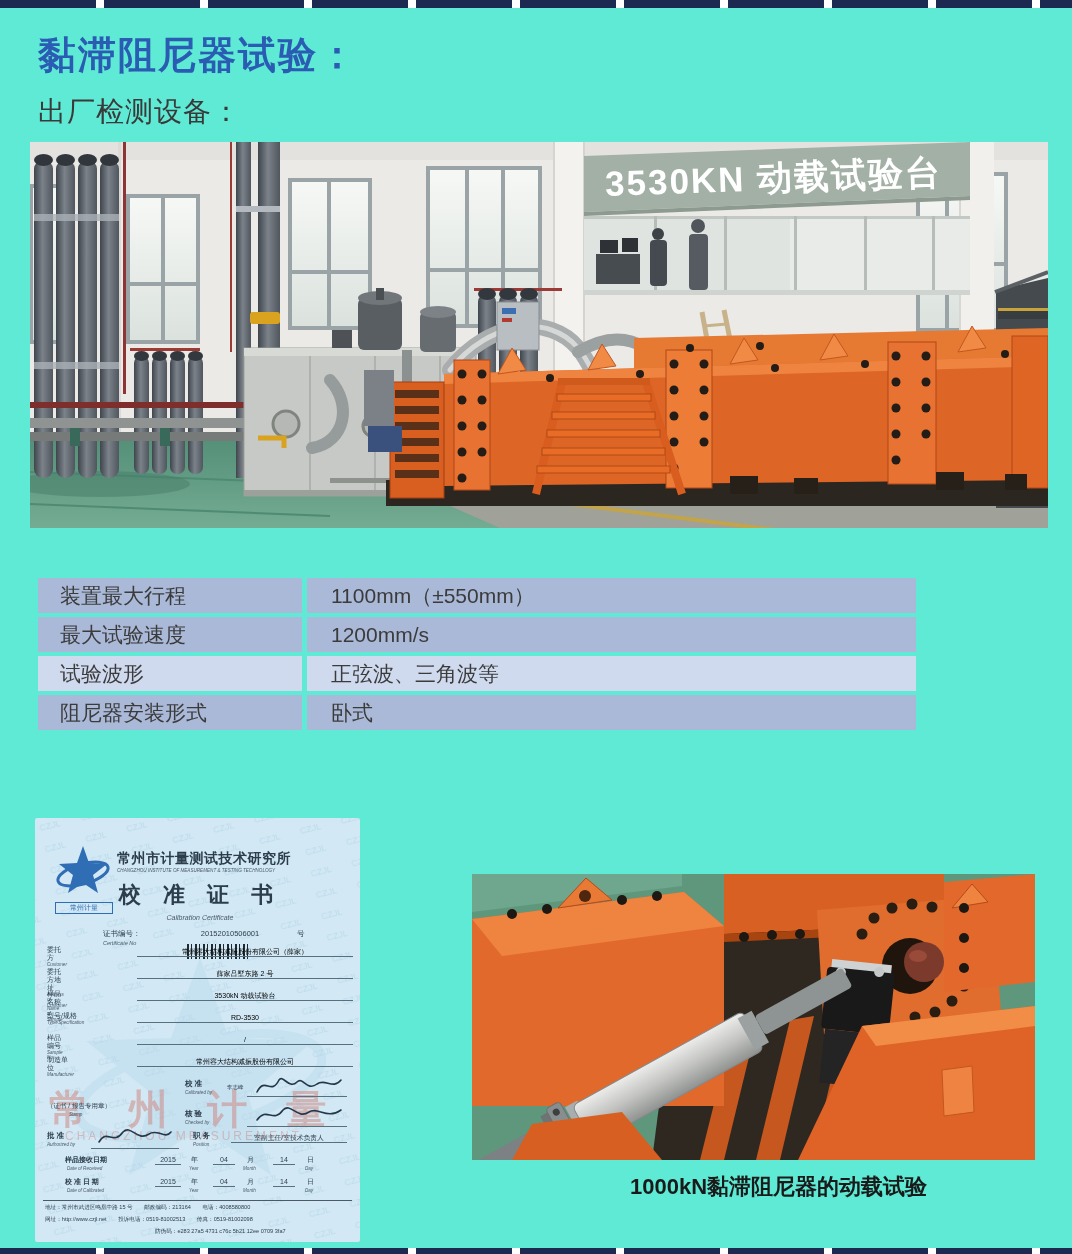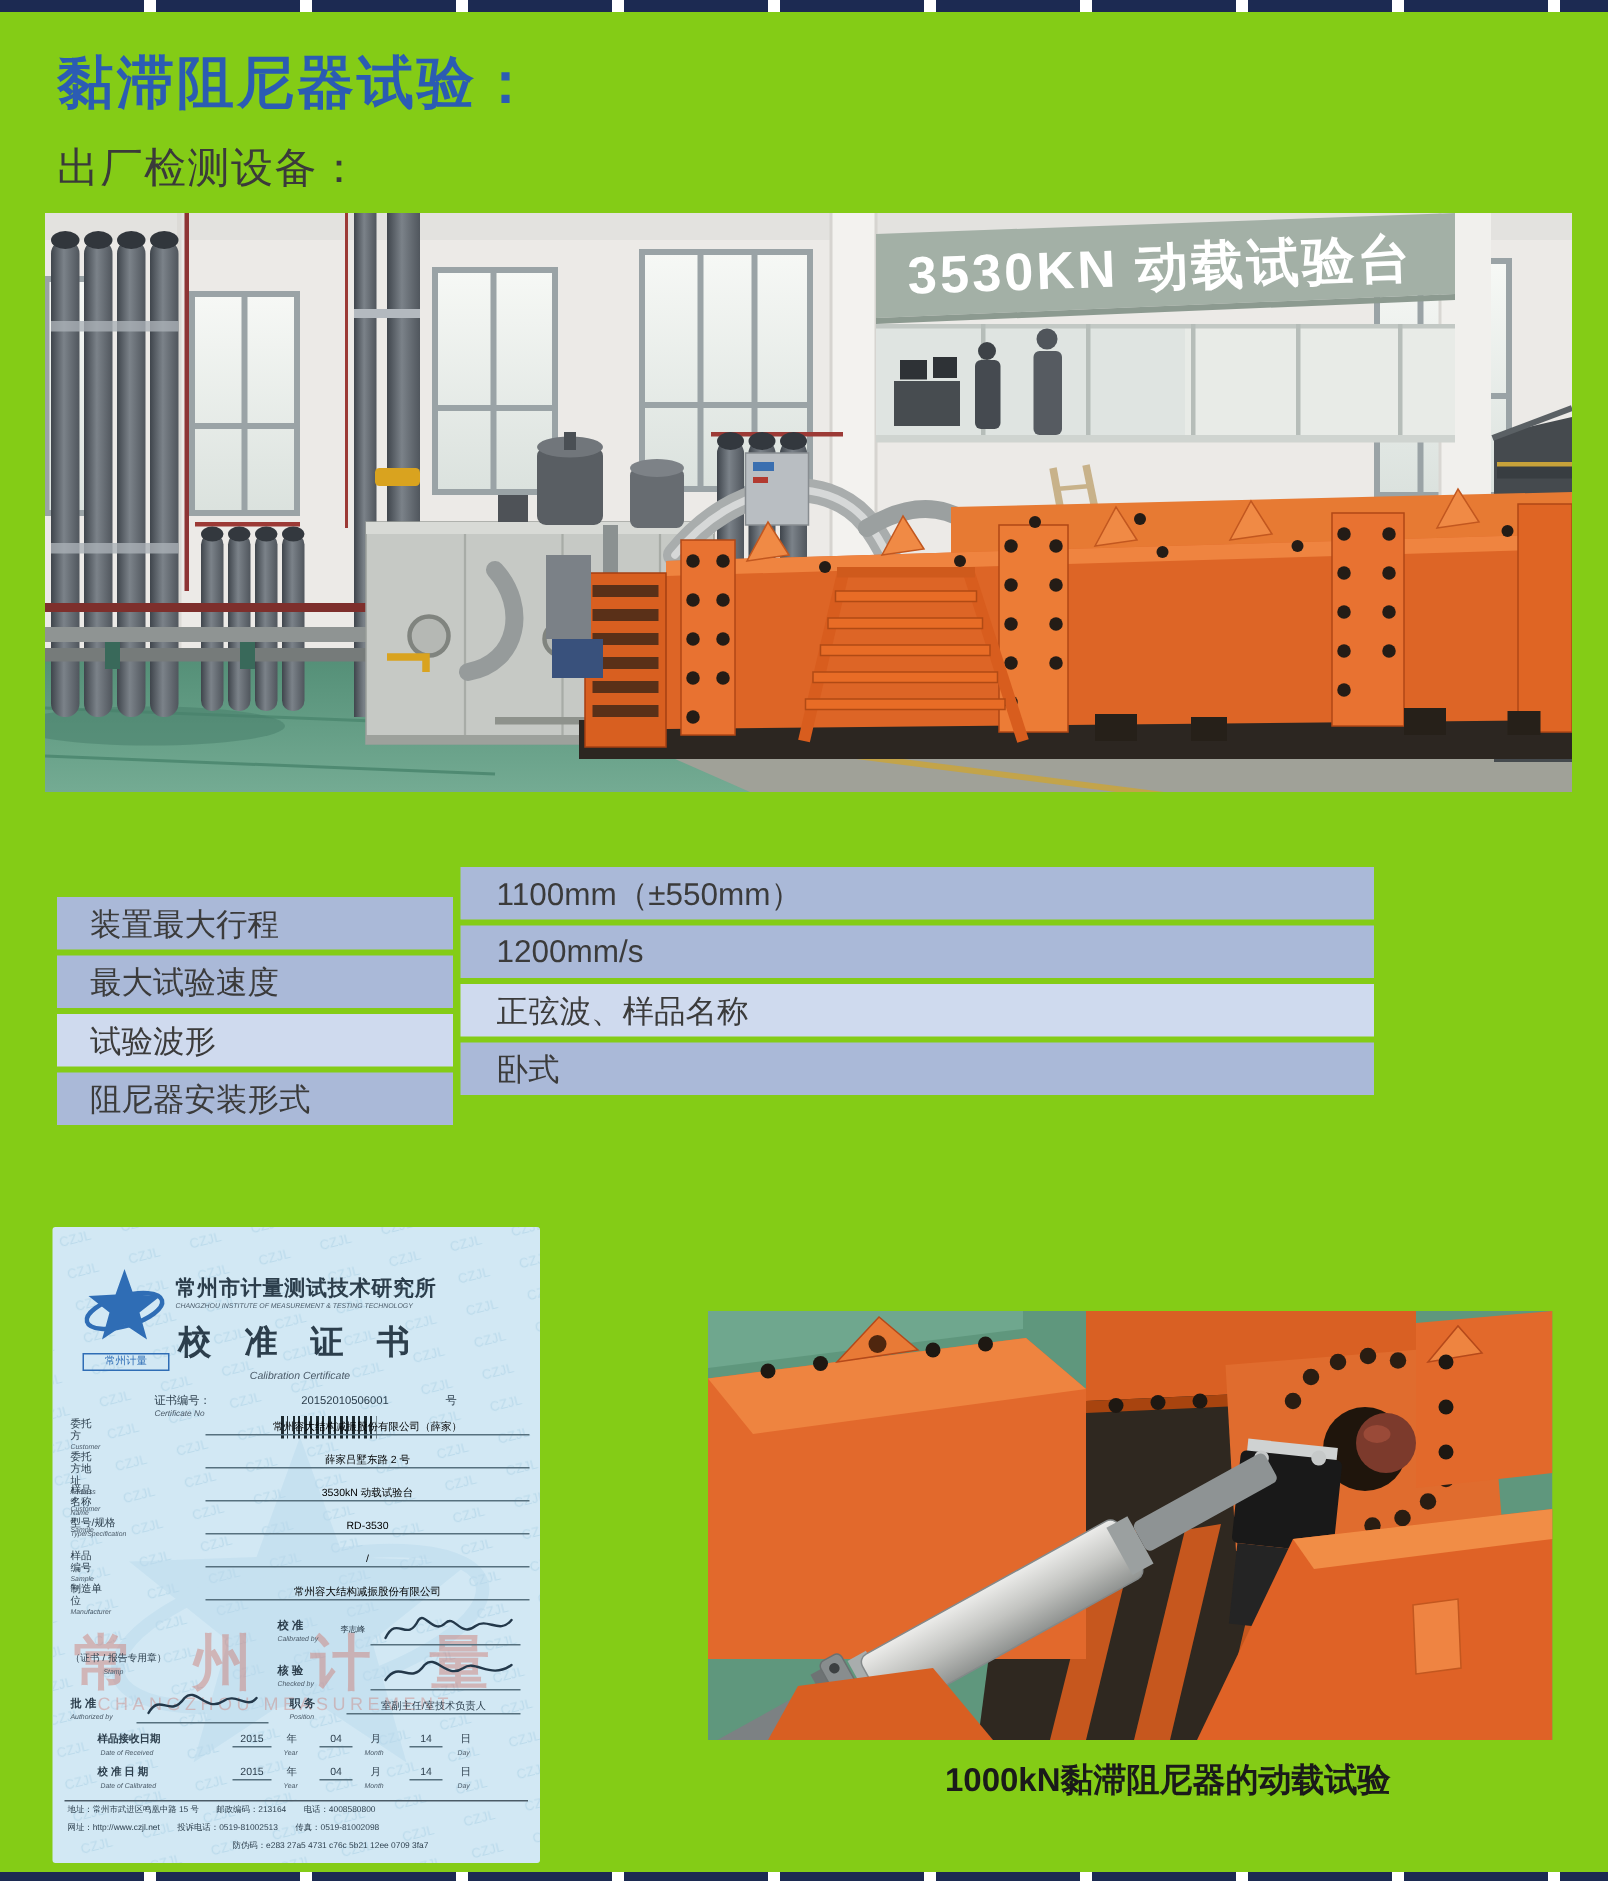--- a/index.html
+++ b/index.html
@@ -1,25 +1,25 @@
 <!DOCTYPE html>
 <html><head>
 <meta charset="utf-8">
 <style>
   html,body{margin:0;padding:0;background:#fff;}
   body{font-family:"Liberation Sans","DejaVu Sans",sans-serif;}
-  .page{position:relative;width:1072px;height:1254px;background:#84cc16;overflow:hidden;}
+  .page{position:relative;width:1072px;height:1254px;background:#5eead4;overflow:hidden;}
   .abs{position:absolute;}
   .bar{left:0;width:1072px;background:repeating-linear-gradient(90deg,#1c2a52 0 96px,#ffffff 96px 104px);}
   .main-title{left:38px;top:30px;font-size:38px;font-weight:800;color:#2b5cb3;letter-spacing:2px;}
   .sub-title{left:38px;top:93px;font-size:28px;font-weight:500;color:#3a3a3a;letter-spacing:1px;}
   .table-title{left:38px;top:536px;font-size:27px;font-weight:600;color:#222;}
   .cap-table{left:38px;top:578px;width:878px;}
   .trow{position:relative;height:35px;margin-bottom:4px;width:100%;}
-  .tcell-l{position:absolute;left:0;top:0;width:264px;height:35px;display:flex;align-items:center;padding-left:22px;box-sizing:border-box;font-size:21px;color:#3b3b3b;margin-top:20px;}
+  .tcell-l{position:absolute;left:0;top:0;width:264px;height:35px;display:flex;align-items:center;padding-left:22px;box-sizing:border-box;font-size:21px;color:#3b3b3b;}
   .tcell-r{position:absolute;left:269px;top:0;width:609px;height:35px;display:flex;align-items:center;padding-left:24px;box-sizing:border-box;font-size:21px;color:#3b3b3b;}
   .row-d .tcell-l,.row-d .tcell-r{background:#aab9d8;}
   .row-l .tcell-l,.row-l .tcell-r{background:#cfdaee;}
   .caption{left:497px;top:1172px;width:563px;text-align:center;font-size:22px;font-weight:700;color:#1a1a1a;}
   .cert{left:35px;top:818px;width:325px;height:424px;background:#d2e8f4;overflow:hidden;border-radius:2px;}
   .cert *{line-height:1.15;}
   .cz{color:#2c3e4c;}
   .en{font-style:italic;color:#4a5a68;}
   .uline{border-bottom:1px solid #56707e;}
   .sig-svg path{stroke:#23384a;stroke-width:1.6;fill:none;stroke-linecap:round;}
@@ -361,21 +361,21 @@
     <div class="trow row-d">
       <div class="tcell-l">装置最大行程</div>
       <div class="tcell-r">1100mm（±550mm）</div>
     </div>
     <div class="trow row-d">
       <div class="tcell-l">最大试验速度</div>
       <div class="tcell-r">1200mm/s</div>
     </div>
     <div class="trow row-l">
       <div class="tcell-l">试验波形</div>
-      <div class="tcell-r">正弦波、样品名称</div>
+      <div class="tcell-r">正弦波、三角波等</div>
     </div>
     <div class="trow row-d">
       <div class="tcell-l">阻尼器安装形式</div>
       <div class="tcell-r">卧式</div>
     </div>
   </div>
 
   <div class="abs cert">
 
     <svg class="abs" style="left:0;top:0;" width="325" height="424">

